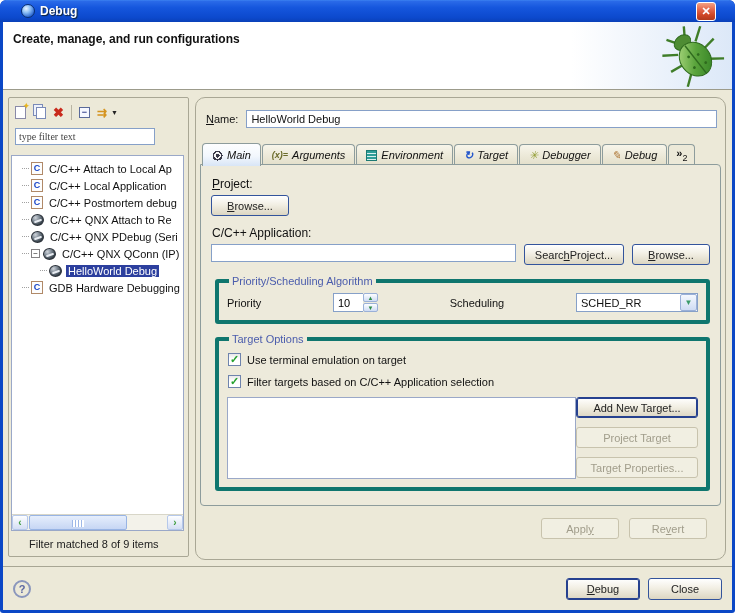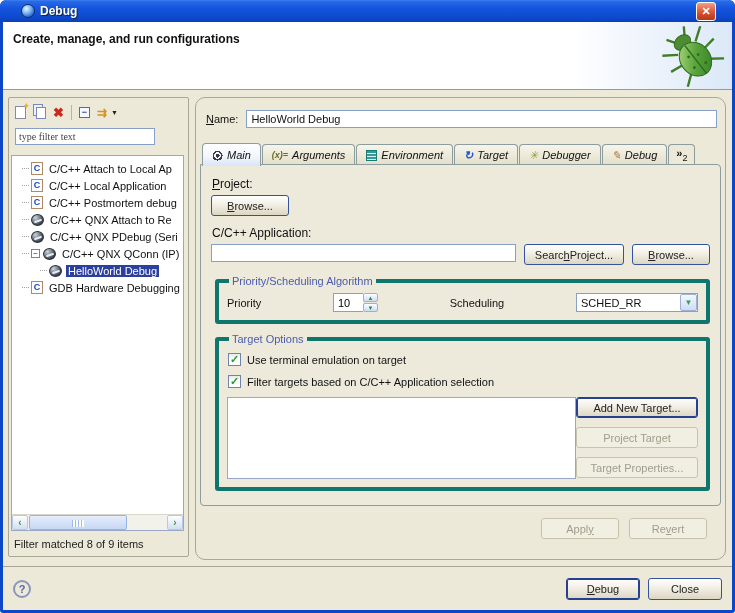--- a/index.html
+++ b/index.html
@@ -68,21 +68,21 @@
   .lp-hscroll { position:absolute; left:0; right:0; bottom:0; height:16px; background:#f3f2ea;
     border-top:1px solid #d8d6c8; display:flex; }
   .sc-arrow { width:16px; height:15px; border:1px solid #b5c8ea; border-radius:2px;
     background:linear-gradient(180deg,#fdfeff,#d4def4); color:#3c9c3c; font-weight:bold; font-size:10px;
     display:flex; align-items:center; justify-content:center; flex:0 0 auto; }
   .sc-arrow.right { margin-left:auto; }
   .sc-thumb { width:98px; height:15px; margin-left:1px; border:1px solid #98b4e4; border-radius:2px;
     background:linear-gradient(180deg,#e6eefc,#c6d6f4); position:relative; }
   .sc-thumb::after { content:""; position:absolute; left:50%; top:4px; width:12px; height:7px; transform:translateX(-50%);
     background:repeating-linear-gradient(90deg,#9eb8e8 0 1px,#fff 1px 3px); }
-  .lp-status { position:absolute; left:5px; bottom:6px; font-size:11px; color:#222; }
+  .lp-status { position:absolute; left:20px; bottom:6px; font-size:11px; color:#222; }
 
   
   .right-panel { position:absolute; left:192px; top:6px; right:6px; bottom:5px;
     border:1px solid #a9a795; border-radius:10px; }
   .name-row { position:absolute; left:10px; top:12px; right:8px; display:flex; align-items:center; gap:8px; }
   .name-row label { font-size:11px; color:#111; }
   .txt { height:18px; border:1px solid #86a0c8; font-family:"Liberation Sans",sans-serif; font-size:11px; padding:1px 4px; background:#fff; color:#111; }
   .name-input { flex:1; }
 
   .tabs { position:absolute; left:6px; top:44px; right:6px; height:23px; display:flex; align-items:flex-end; }

